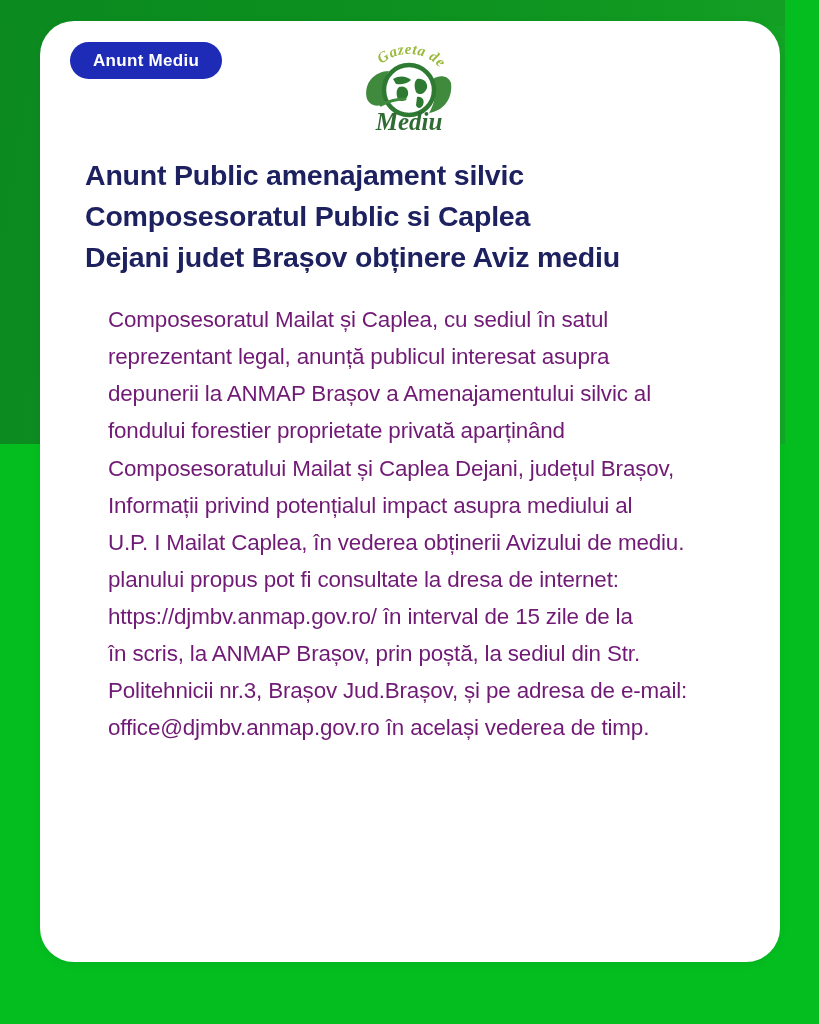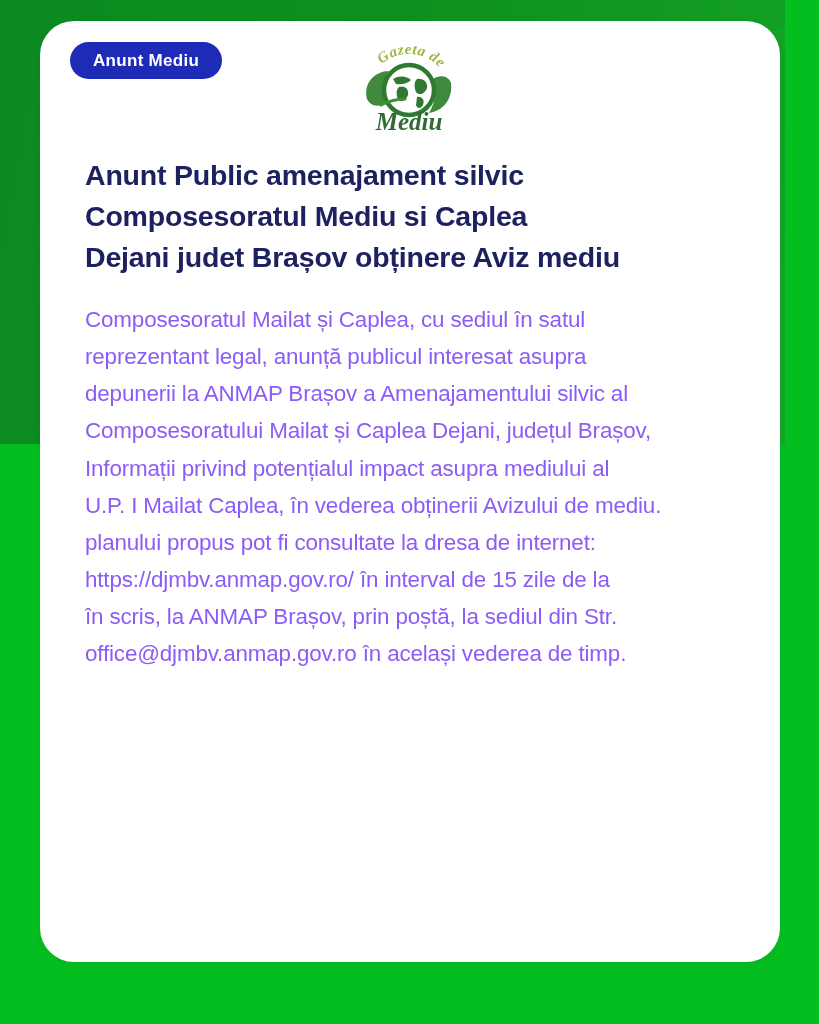--- a/index.html
+++ b/index.html
@@ -102,22 +102,22 @@
     font-weight: bold;
     line-height: 1.43;
     letter-spacing: -0.2px;
     font-family: "Liberation Sans", sans-serif;
   }
   .title .tline { display: block; white-space: nowrap; }
 
   
   .body-text {
     margin: 0;
-    padding: 24px 30px 0 45px;
-    color: #8b5cf6;
+    padding: 24px 30px 0 68px;
+    color: #701a75;
     font-size: 22.4px;
     line-height: 1.655;
     letter-spacing: -0.15px;
     font-family: "Liberation Sans", sans-serif;
   }
   .body-text .bline { display: block; white-space: nowrap; }
 </style>
 </head>
 <body>
 
@@ -158,31 +158,33 @@
           <path d="M 28,78 C 36,74 44,72 52,72" stroke="#3f8a3c" stroke-width="3" fill="none" stroke-linecap="round"></path>
 
           <text x="56" y="103" text-anchor="middle" font-family="'Liberation Serif', serif" font-size="25" font-style="italic" font-weight="bold" fill="#2f6b33">Mediu</text>
         </svg>
       </div>
 
     </div>
 
     <h1 class="title">
       <span class="tline">Anunt Public amenajament silvic</span>
-      <span class="tline">Composesoratul Mediu si Caplea</span>
+      <span class="tline">Composesoratul Public si Caplea</span>
       <span class="tline">Dejani judet Brașov obținere Aviz mediu</span>
     </h1>
 
     <div class="body-text">
       <span class="bline">Composesoratul Mailat și Caplea, cu sediul în satul</span>
       <span class="bline">reprezentant legal, anunță publicul interesat asupra</span>
       <span class="bline">depunerii la ANMAP Brașov a Amenajamentului silvic al</span>
+      <span class="bline">fondului forestier proprietate privată aparținând</span>
       <span class="bline">Composesoratului Mailat și Caplea Dejani, județul Brașov,</span>
       <span class="bline">Informații privind potențialul impact asupra mediului al</span>
       <span class="bline">U.P. I Mailat Caplea, în vederea obținerii Avizului de mediu.</span>
       <span class="bline">planului propus pot fi consultate la dresa de internet:</span>
       <span class="bline">https://djmbv.anmap.gov.ro/ în interval de 15 zile de la</span>
       <span class="bline">în scris, la ANMAP Brașov, prin poștă, la sediul din Str.</span>
+      <span class="bline">Politehnicii nr.3, Brașov Jud.Brașov, și pe adresa de e-mail:</span>
       <span class="bline">office@djmbv.anmap.gov.ro în același vederea de timp.</span>
     </div>
 
   </div>
 </div>
 
 </body></html>

